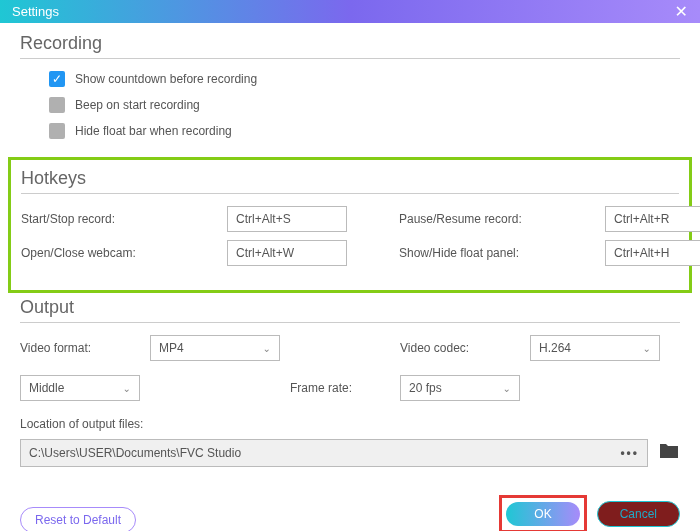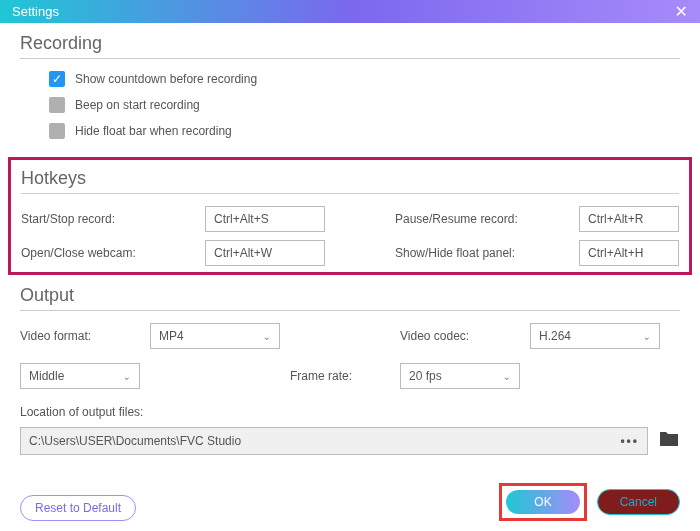--- a/index.html
+++ b/index.html
@@ -6,23 +6,23 @@
     body { width: 700px; height: 531px; background: #fff; overflow: hidden; }
     .titlebar { height: 23px; background: linear-gradient(90deg, #1fc7d4 0%, #7b68ee 50%, #a78bfa 100%); display: flex; align-items: center; justify-content: space-between; padding: 0 12px; color: #fff; font-size: 13px; }
     .titlebar .close { cursor: pointer; font-size: 16px; }
     .content { padding: 10px 20px 10px 20px; }
     .section-title { font-size: 18px; color: #666; border-bottom: 1px solid #ccc; padding-bottom: 4px; margin-bottom: 12px; }
     .cbrow { display: flex; align-items: center; margin-bottom: 10px; font-size: 12px; color: #555; padding-left: 29px; }
     .cb { width: 16px; height: 16px; border-radius: 2px; margin-right: 10px; display: inline-flex; align-items: center; justify-content: center; }
     .cb.checked { background: #2196f3; }
     .cb.checked::after { content: '✓'; color: #fff; font-size: 12px; }
     .cb.unchecked { background: #b0b0b0; }
-    .highlight-box { border: 3px solid #be185d; padding: 8px 10px 6px 10px; margin-left: -12px; margin-right: -12px; margin-bottom: 10px; }
+    .highlight-box { border: 3px solid #84cc16; padding: 8px 10px 24px 10px; margin-left: -12px; margin-right: -12px; margin-bottom: 4px; }
     .highlight-box .section-title { margin-top: 0; border-bottom: 1px solid #ccc; }
-    .grid2 { display: grid; grid-template-columns: 180px 120px 1fr 180px 100px; gap: 8px 4px; align-items: center; font-size: 12px; color: #555; }
+    .grid2 { display: grid; grid-template-columns: 180px 120px 1fr 180px 100px; gap: 8px 26px; align-items: center; font-size: 12px; color: #555; }
     .txtbox { border: 1px solid #bbb; padding: 5px 8px; font-size: 12px; color: #555; background: #fff; }
     .spacer {}
     .output-grid { display: grid; grid-template-columns: 120px 130px 100px 120px 130px; gap: 14px 10px; align-items: center; font-size: 12px; color: #555; margin-bottom: 16px; }
     .select { border: 1px solid #bbb; padding: 5px 8px; font-size: 12px; color: #555; background: #fff; display: flex; justify-content: space-between; align-items: center; cursor: pointer; }
     .chev { font-size: 10px; color: #888; }
     .loc-label { font-size: 12px; color: #555; margin-bottom: 8px; }
     .loc-row { display: flex; align-items: center; gap: 10px; margin-bottom: 18px; }
     .loc-input { flex: 1; border: 1px solid #bbb; background: #f0f0f0; padding: 6px 8px; font-size: 12px; color: #555; display: flex; justify-content: space-between; align-items: center; }
     .dots { letter-spacing: 2px; font-weight: bold; }
     .folder-icon { font-size: 20px; color: #444; cursor: pointer; }

